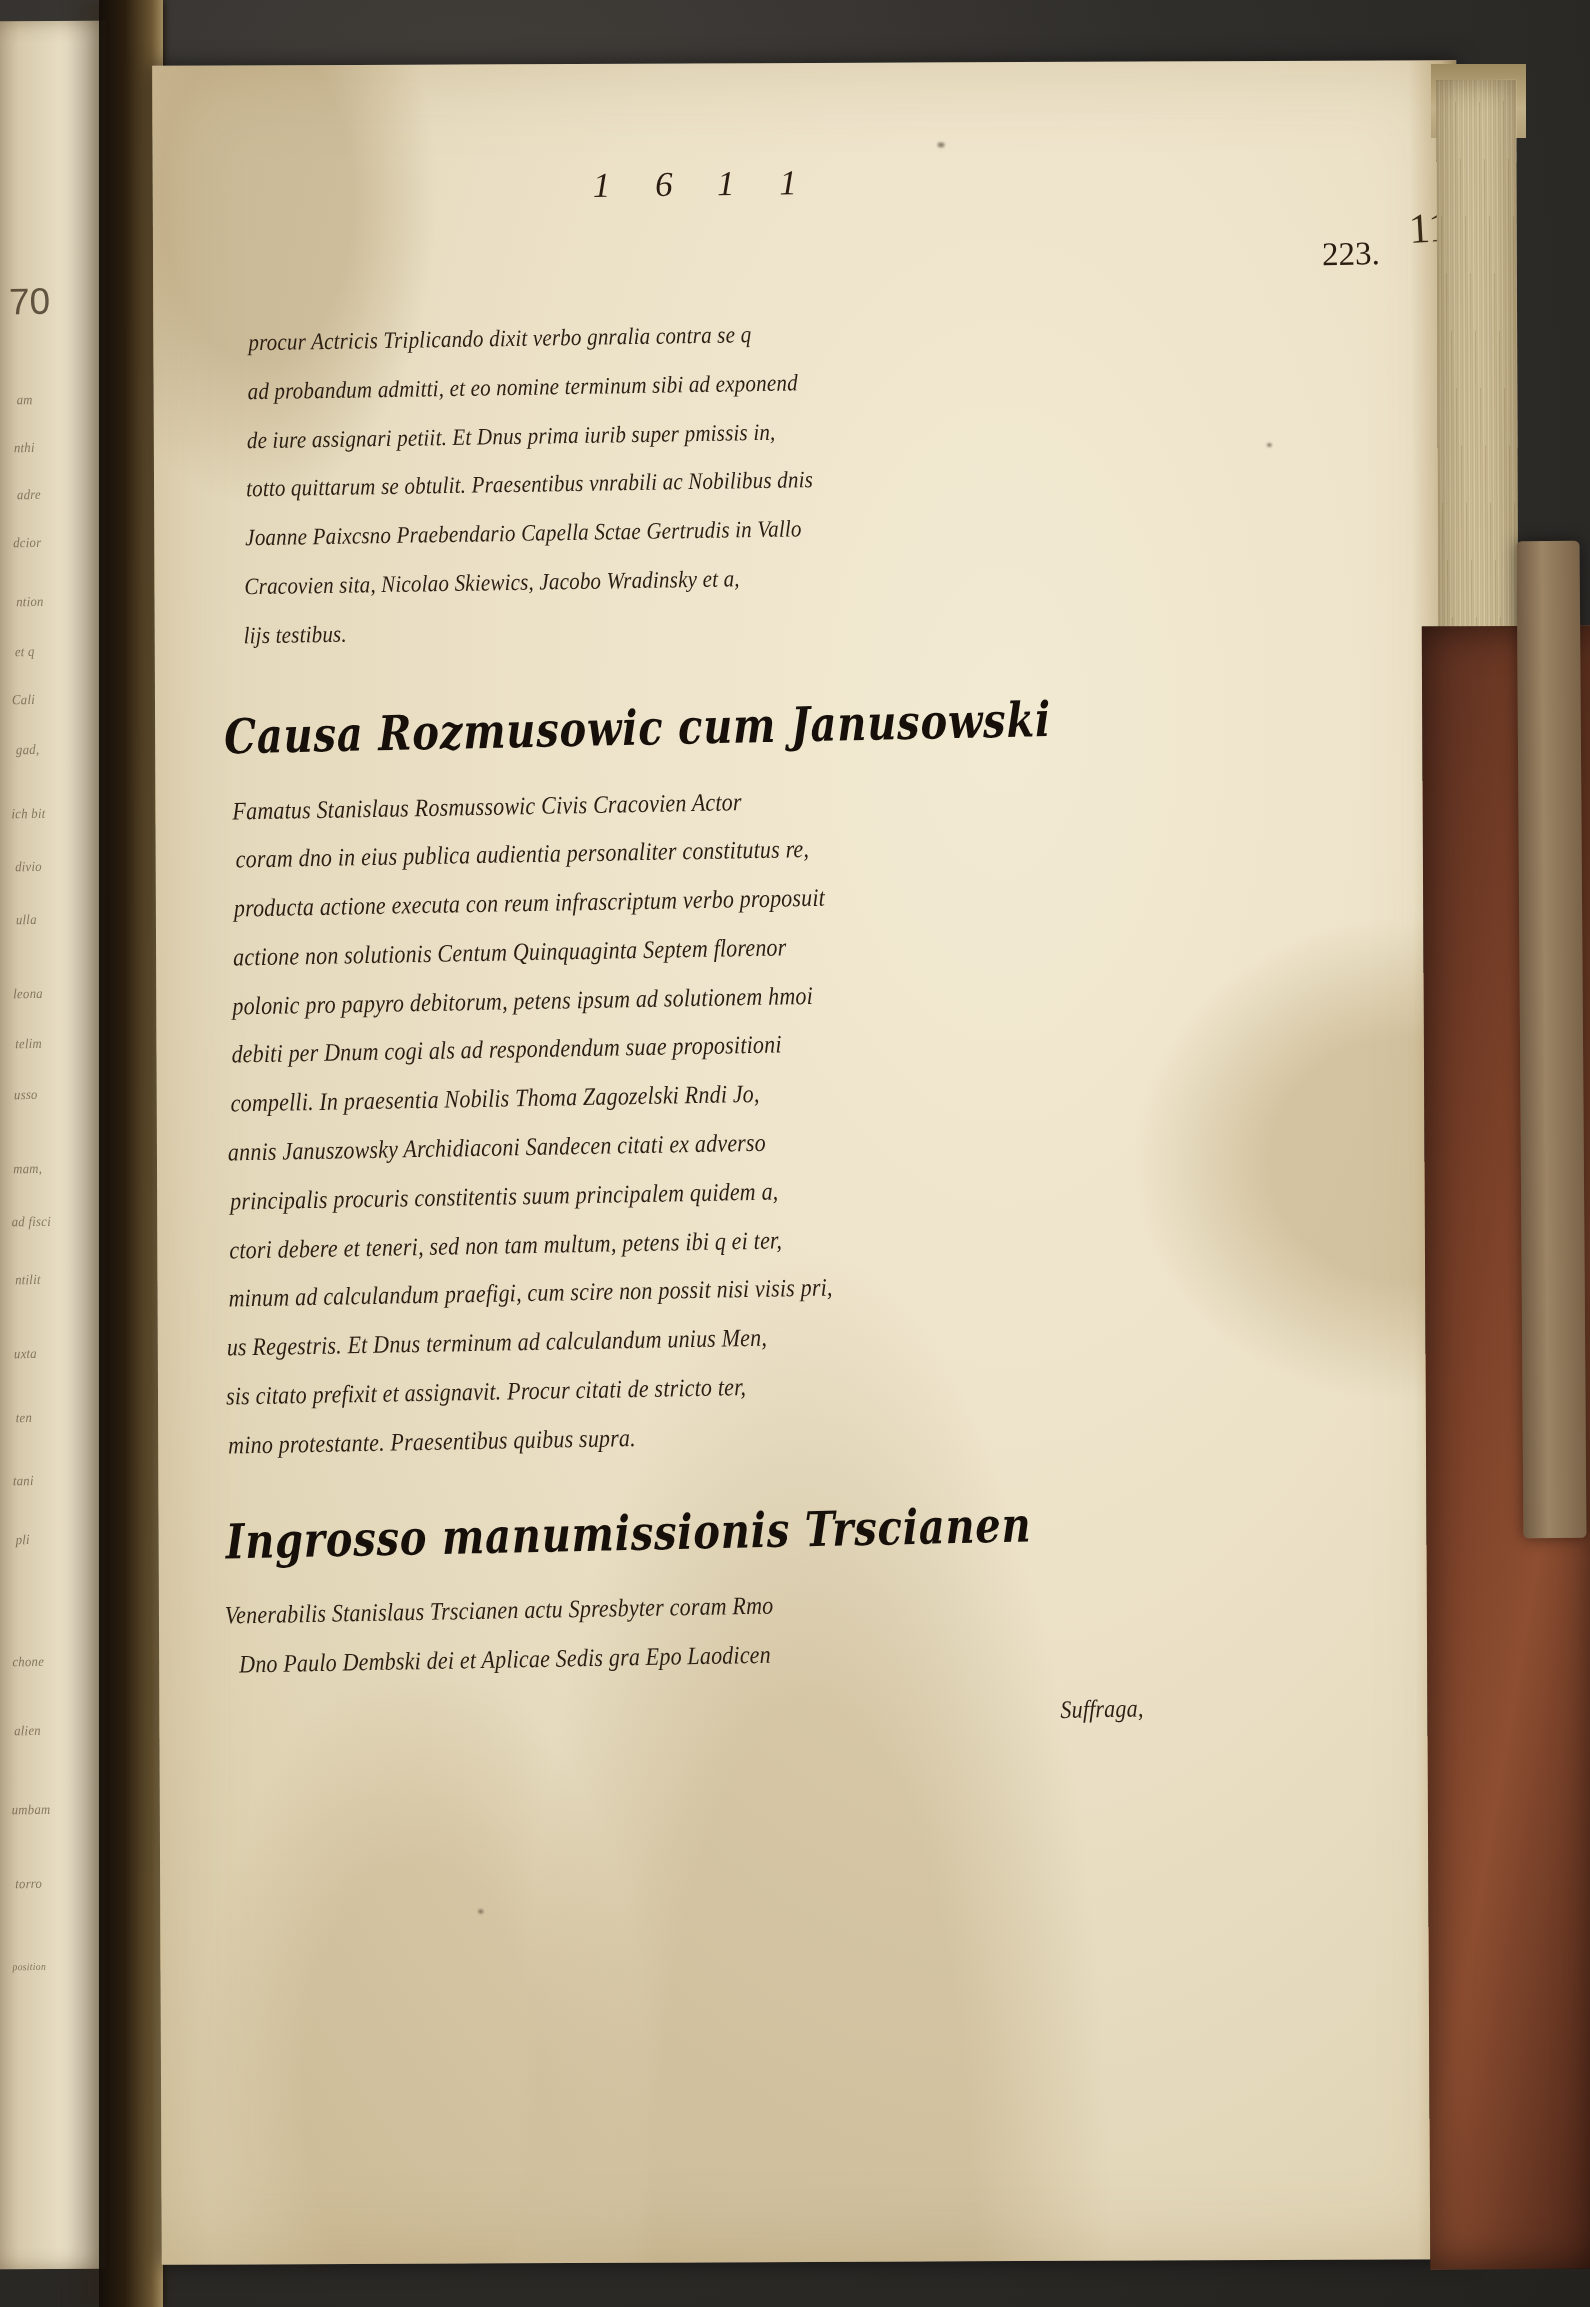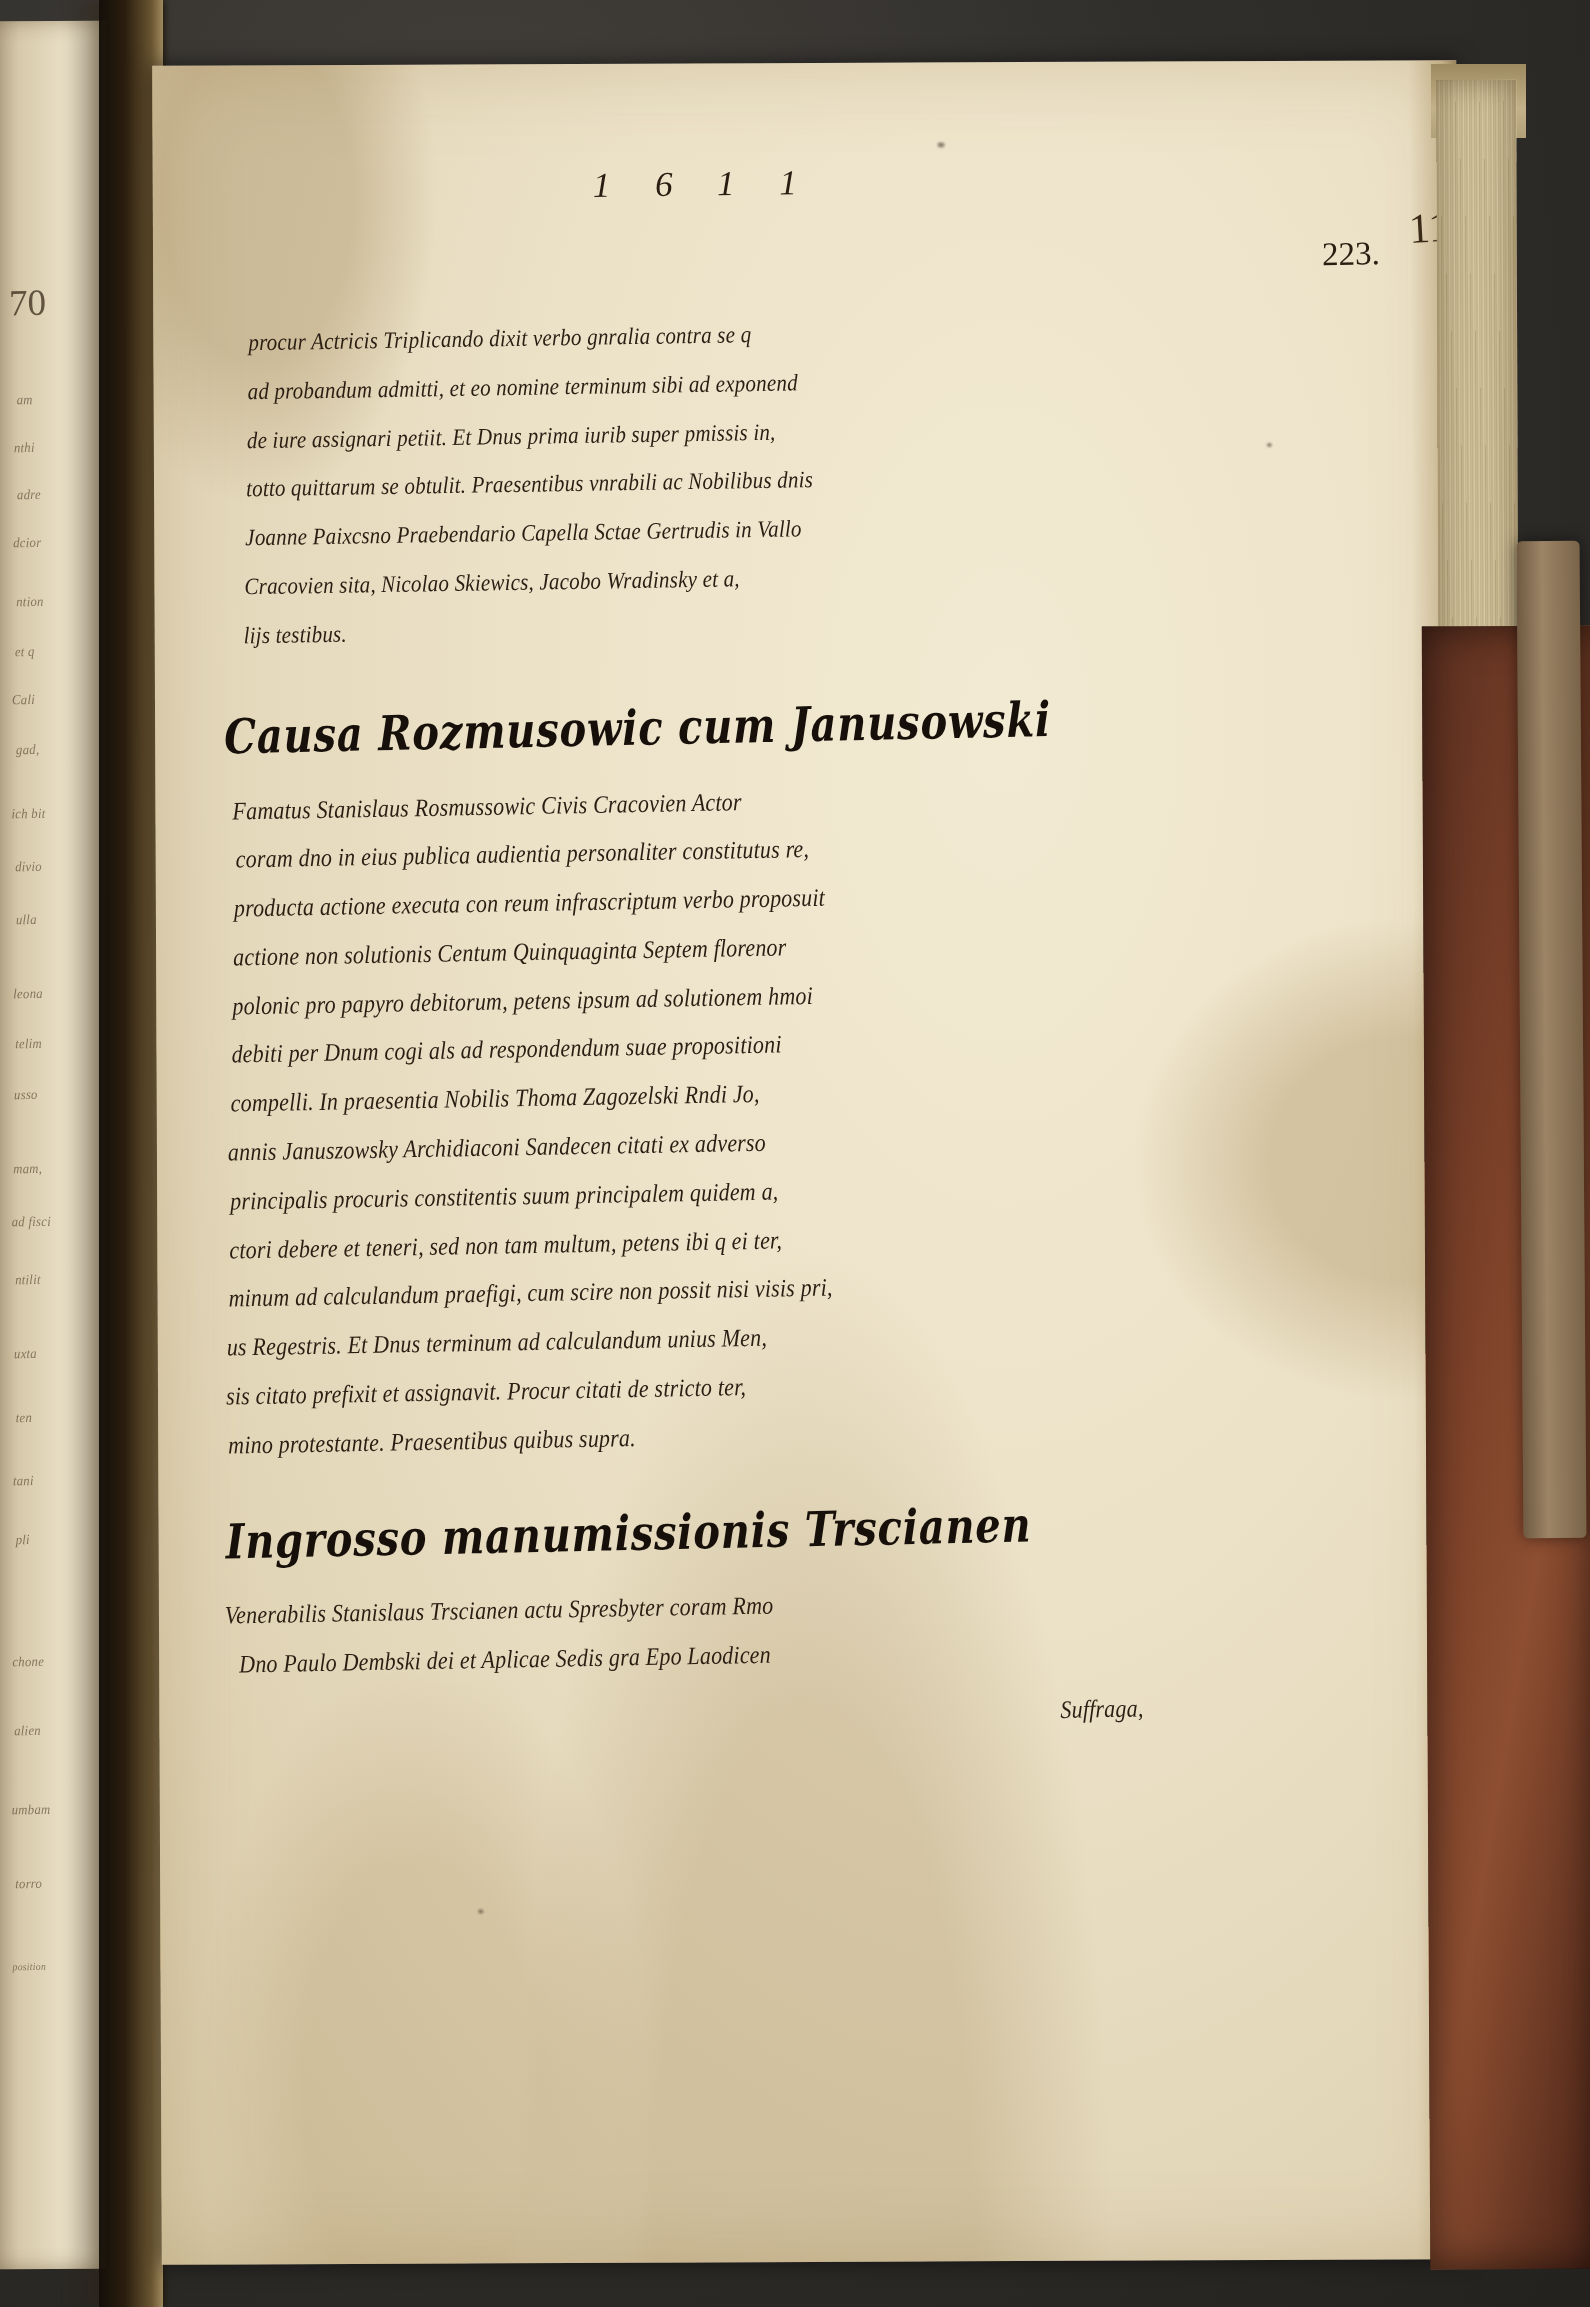--- a/index.html
+++ b/index.html
@@ -78,21 +78,21 @@
     letter-spacing: 0.3px;
     transform: scaleX(0.92) rotate(-0.4deg);
     white-space: nowrap;
   }
   #left-folio {
     position: absolute;
     left: 8.5px;
     top: 260px;
     font-size: 37px;
     color: rgba(48,34,18,0.72);
-    font-family: Liberation Serif, serif;
+    font-family: Liberation Sans, sans-serif;
     transform: rotate(-1deg);
     text-align: right;
   }
 
   
   #gutter {
     position: absolute;
     left: 99px;
     top: 0;
     width: 64px;

